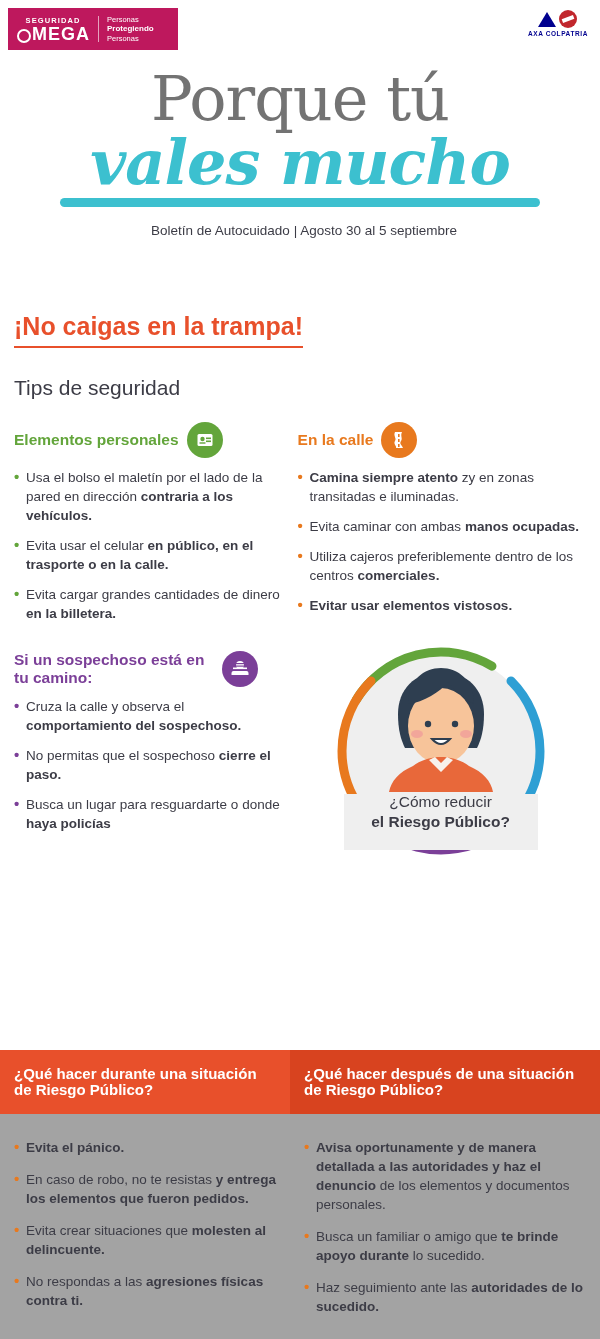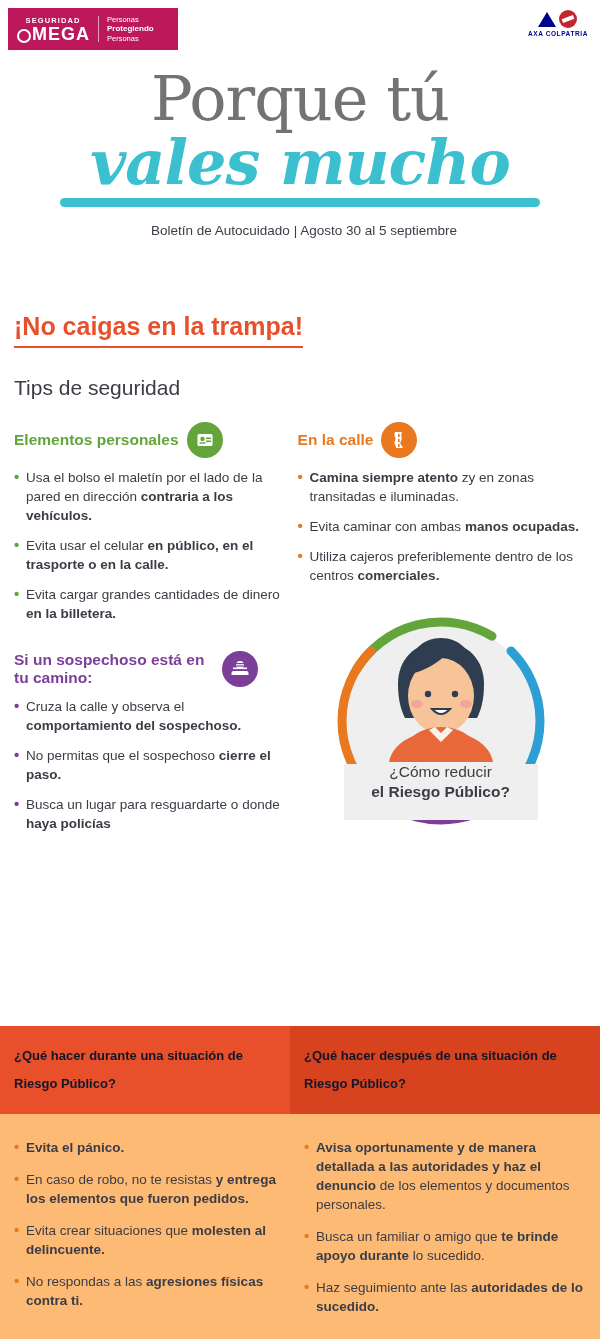--- a/index.html
+++ b/index.html
@@ -144,25 +144,25 @@
   .circle-caption {
     position: absolute; bottom: 44px; left: 0; width: 100%;
     text-align: center; font-size: 15.5px; color: #3c3c46; line-height: 20px;
   }
   .circle-caption b { font-weight: bold; }
 
   
   .bottom { position: absolute; bottom: 0; left: 0; width: 100%; }
   .bottom-head { display: flex; }
   .bottom-head > div {
-    padding: 16px 14px; font-size: 13px; font-weight: bold; color: #0f172a; line-height: 28px;
+    padding: 16px 14px; font-size: 15px; font-weight: bold; color: #ffffff; line-height: 16px;
   }
   .bh-left { width: 290px; background: #e8502b; }
   .bh-right { width: 310px; background: #d8431f; }
-  .bottom-body { display: flex; background: #fdba74; }
+  .bottom-body { display: flex; background: #a3a3a3; }
   .bb-left { width: 290px; padding: 14px 14px 10px 14px; }
   .bb-right { width: 310px; padding: 14px 14px 10px 14px; }
   .bottom-body ul.tips li { margin-bottom: 13px; }
 </style>
 </head>
 <body>
 
 <div class="header">
 
   <div class="logo-omega">
@@ -252,20 +252,21 @@
               <rect x="10" y="5" width="1.6" height="3" fill="#e8791e"></rect>
               <rect x="10" y="10" width="1.6" height="3" fill="#e8791e"></rect>
               <rect x="10" y="15" width="1.6" height="3" fill="#e8791e"></rect>
             </svg>
         </div>
       </div>
       <ul class="tips orange-bullet">
         <li><b>Camina siempre atento</b> zy en zonas transitadas e iluminadas.</li>
         <li>Evita caminar con ambas <b>manos ocupadas.</b></li>
         <li>Utiliza cajeros preferiblemente dentro de los centros <b>comerciales.</b></li>
+        <li><b>Evitar usar elementos vistosos.</b></li>
       </ul>
 
       <div class="circle-area">
         <svg width="250" height="250" viewBox="0 0 250 250">
           <circle cx="125" cy="125" r="97" fill="#efefef"></circle>
           <g fill="none" stroke-width="9" stroke-linecap="round">
             <path d="M 55 55 A 99 99 0 0 1 195 55" stroke="#63a53b" transform="rotate(-14 125 125)"></path>
             <path d="M 195 55 A 99 99 0 0 1 195 195" stroke="#2e9fd4" transform="rotate(0 125 125)"></path>
             <path d="M 195 195 A 99 99 0 0 1 55 195" stroke="#7b3f98" transform="rotate(14 125 125)"></path>
             <path d="M 55 195 A 99 99 0 0 1 55 55" stroke="#e8791e" transform="rotate(0 125 125)"></path>

